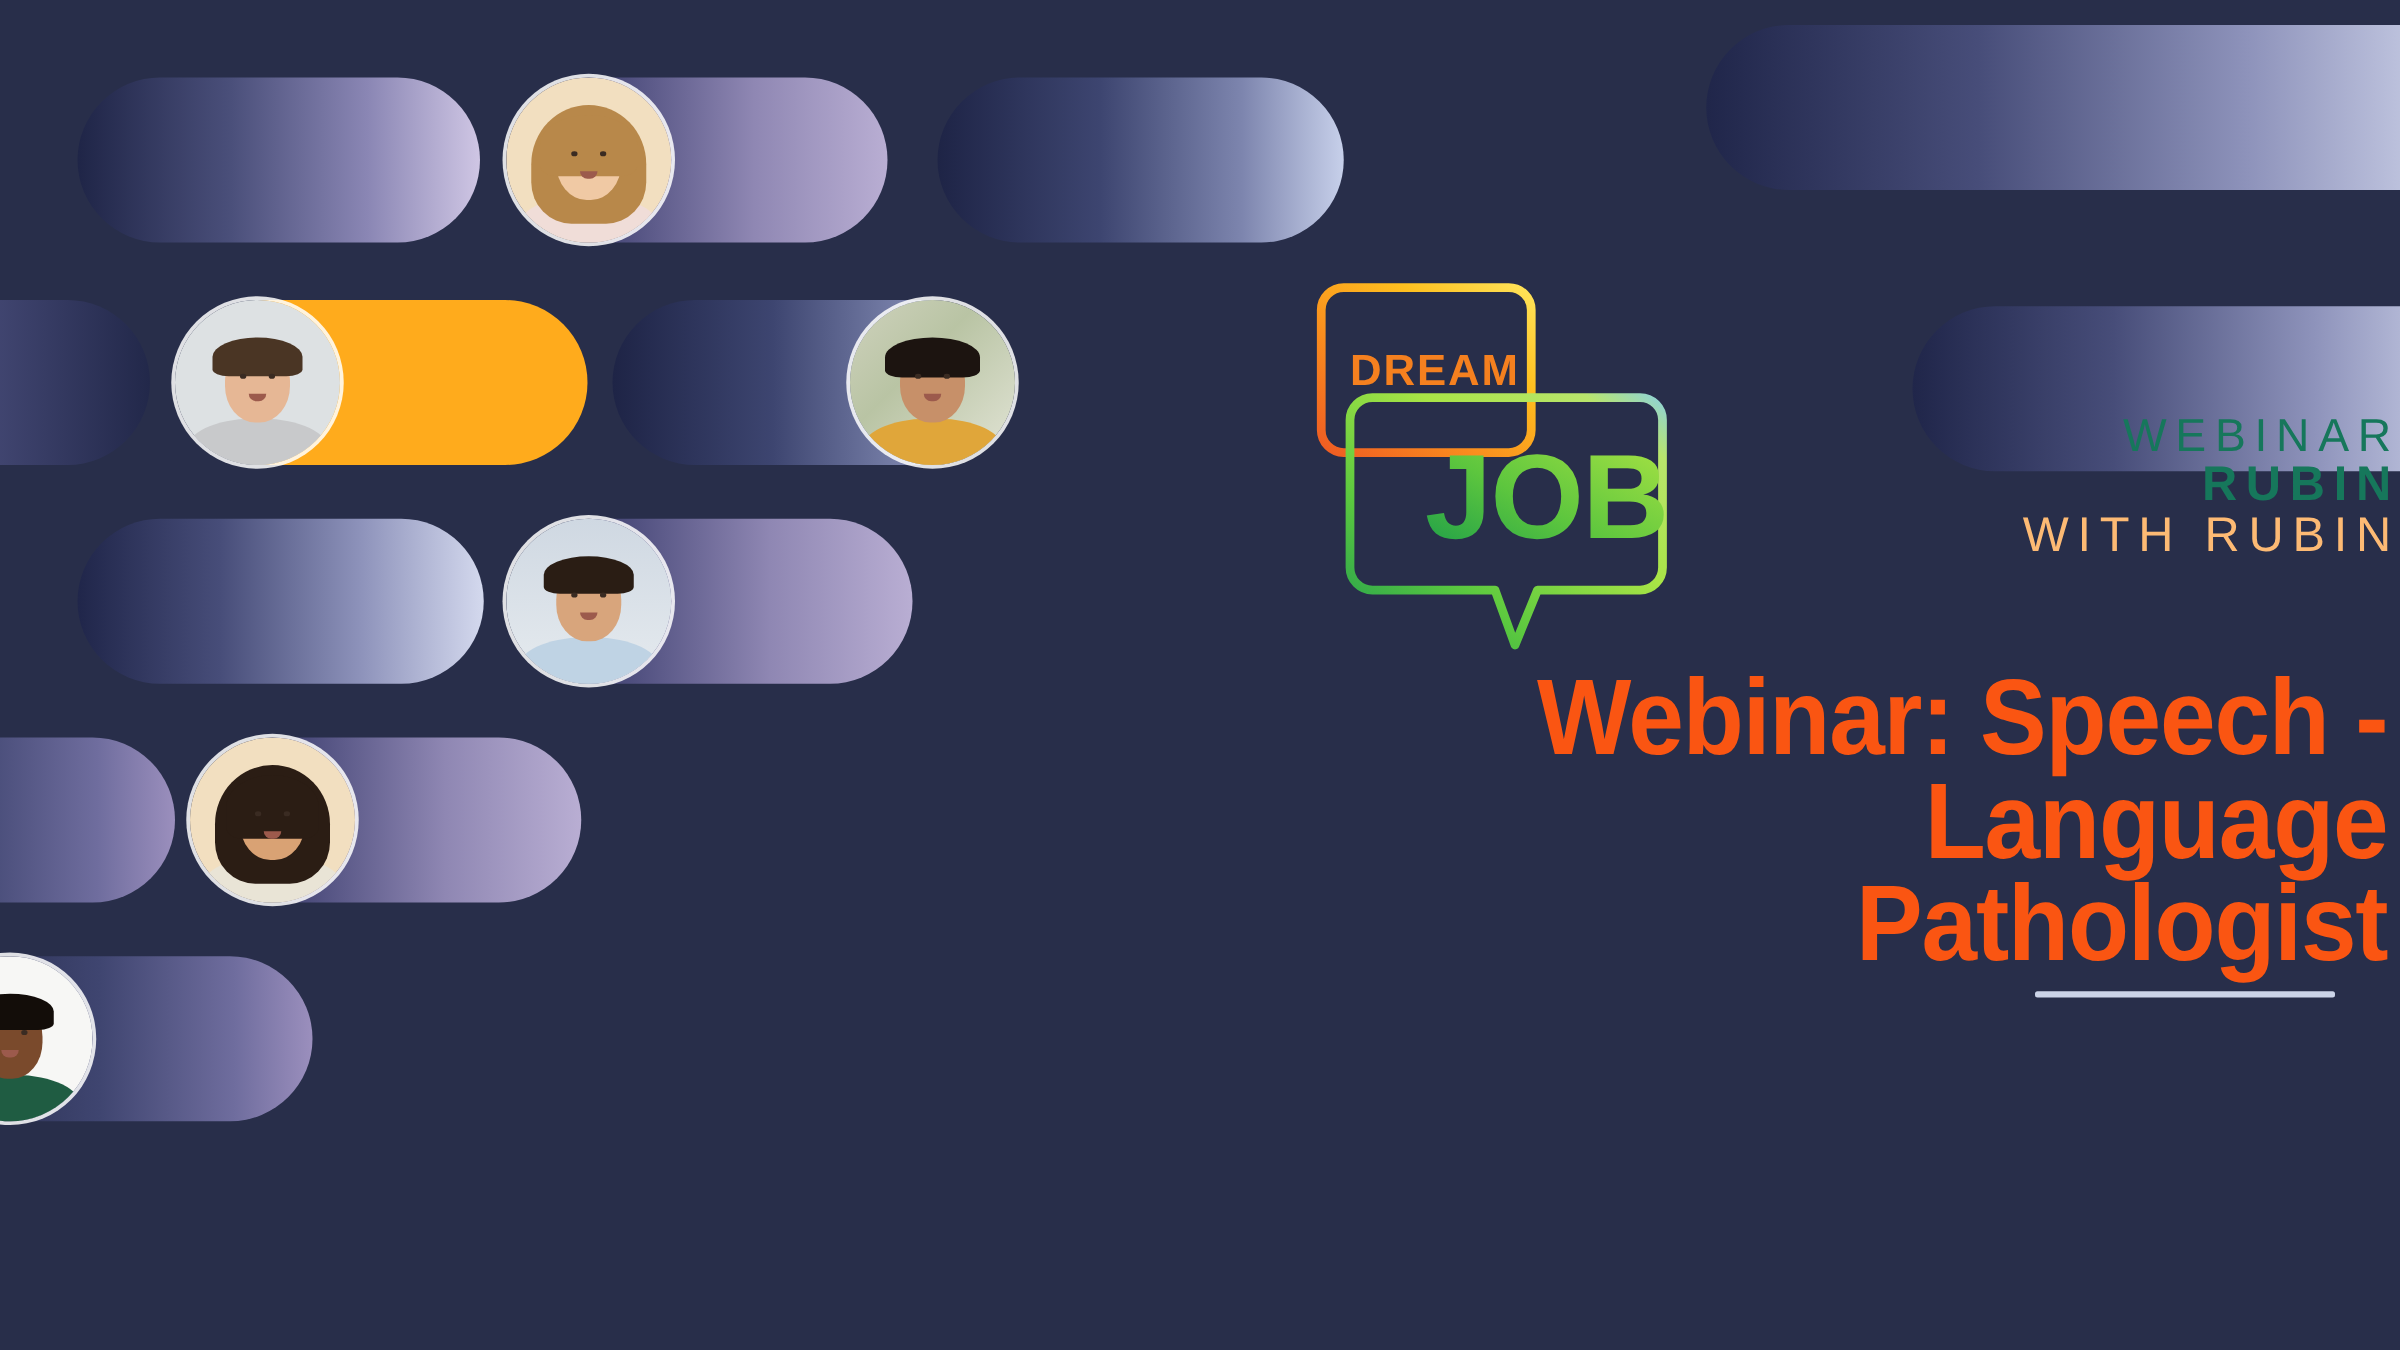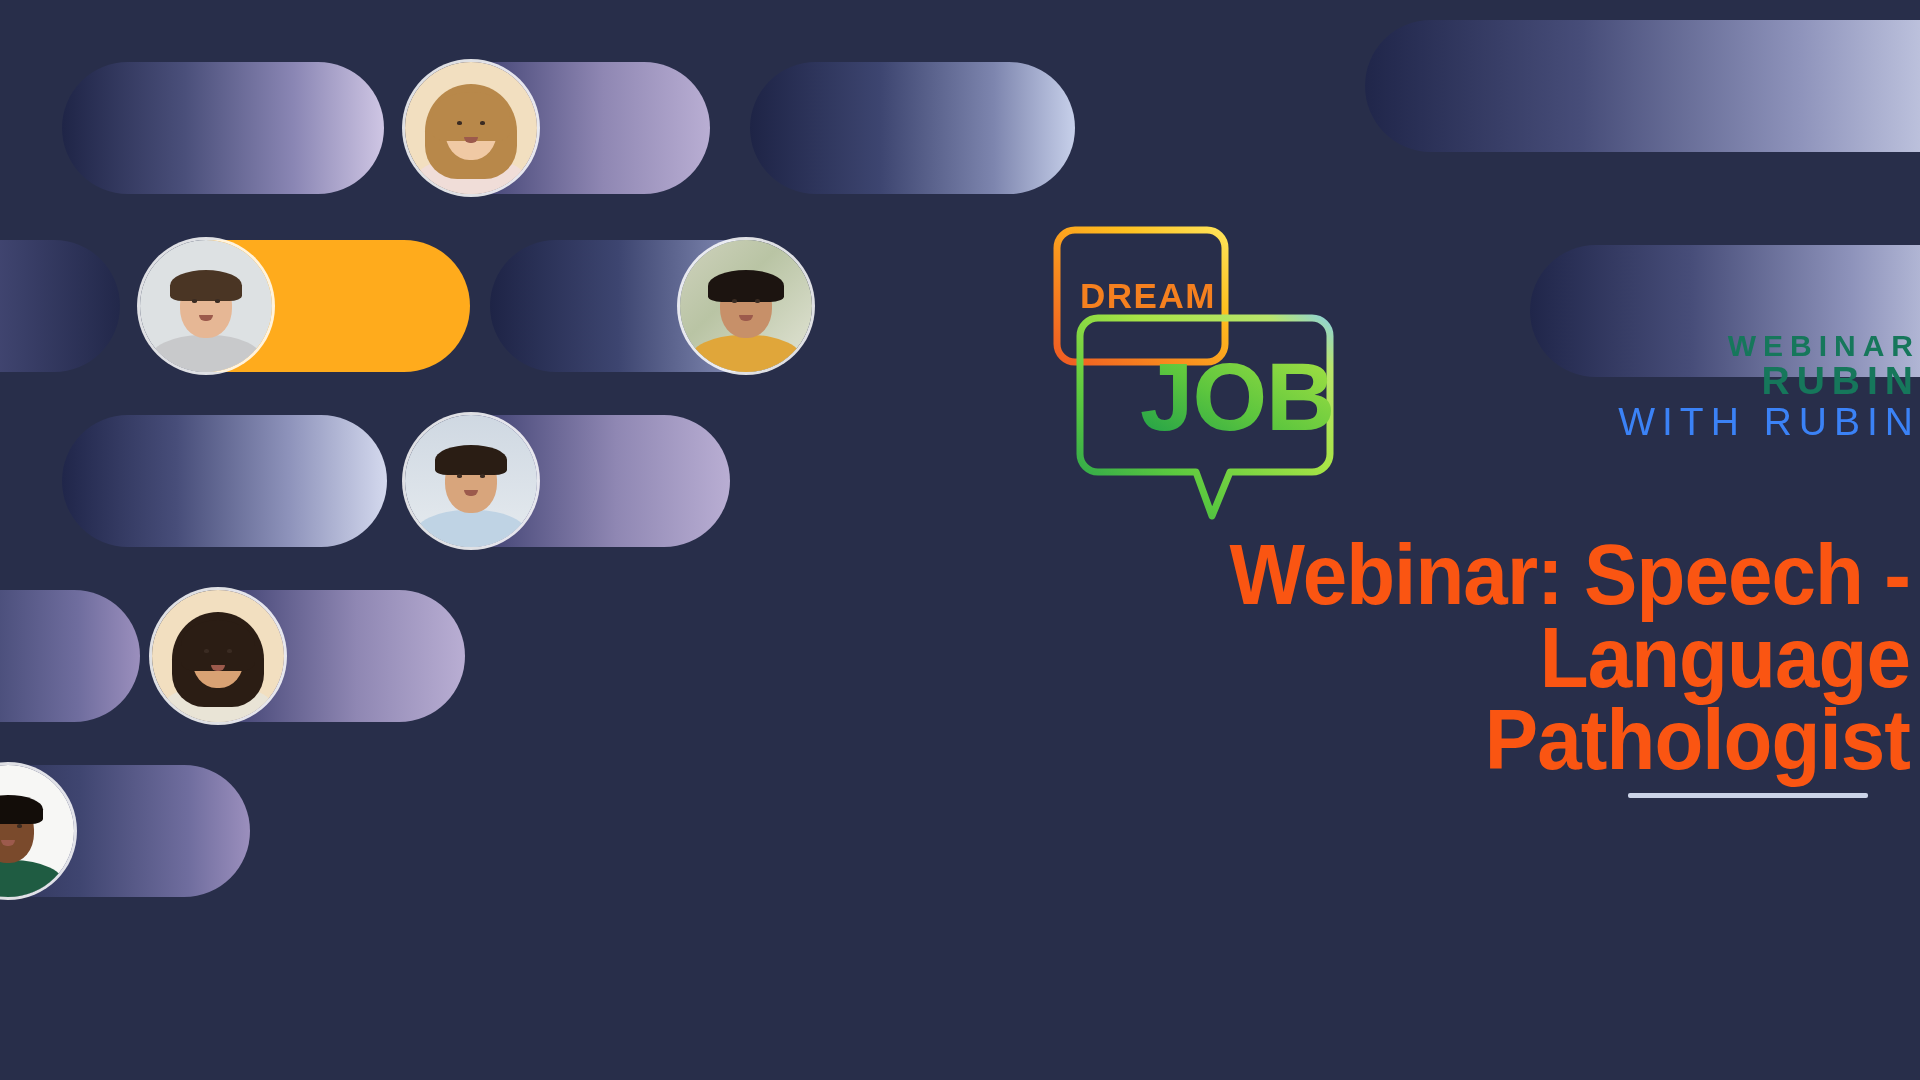--- a/index.html
+++ b/index.html
@@ -65,30 +65,30 @@
 
   
   #series {
     position:absolute;
     left:170px; top:330px;
     width:710px;
     text-align:right;
     line-height:1.04;
   }
   #series .l1 {
-    font-size:30px; font-weight:bold; letter-spacing:7px;
+    font-size:37px; font-weight:normal; letter-spacing:7px;
     color:#16775b; display:block;
   }
   #series .l2 {
     font-size:39px; font-weight:bold; letter-spacing:7px;
     color:#16775b; display:block;
   }
   #series .l3 {
     font-size:39px; font-weight:400; letter-spacing:7px;
-    color:#3b82f6; display:block;
+    color:#fdba74; display:block;
   }
 
   
   #title {
     position:absolute;
     left:0; top:533px;
     width:870px;
     text-align:right;
     color:#fa5512;
     font-size:86px;

